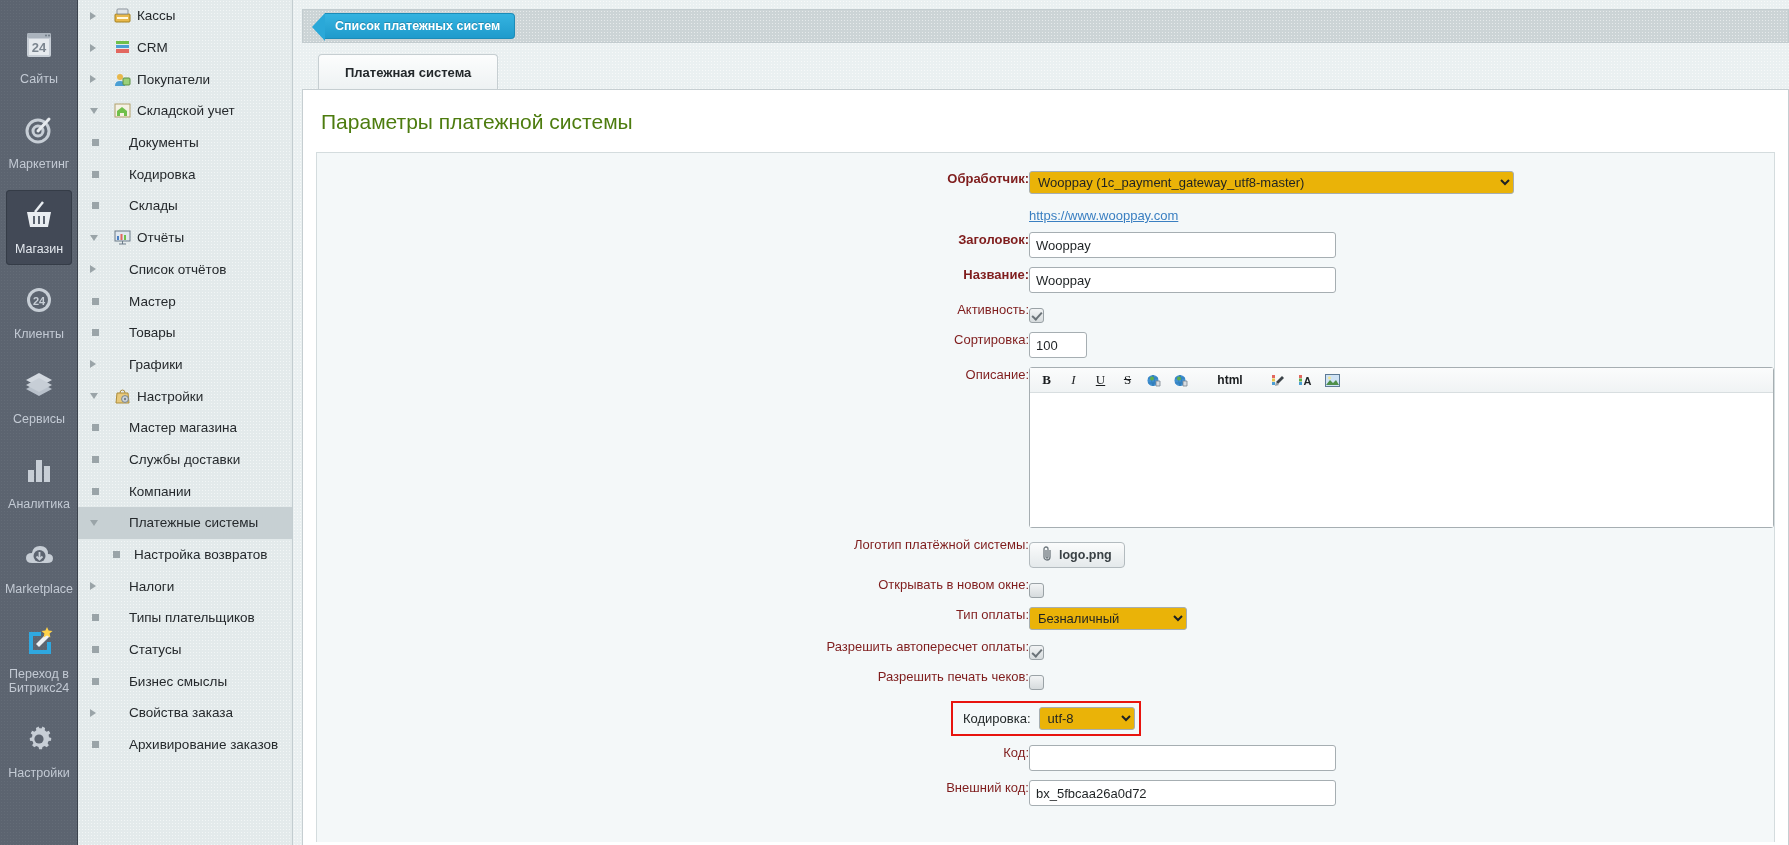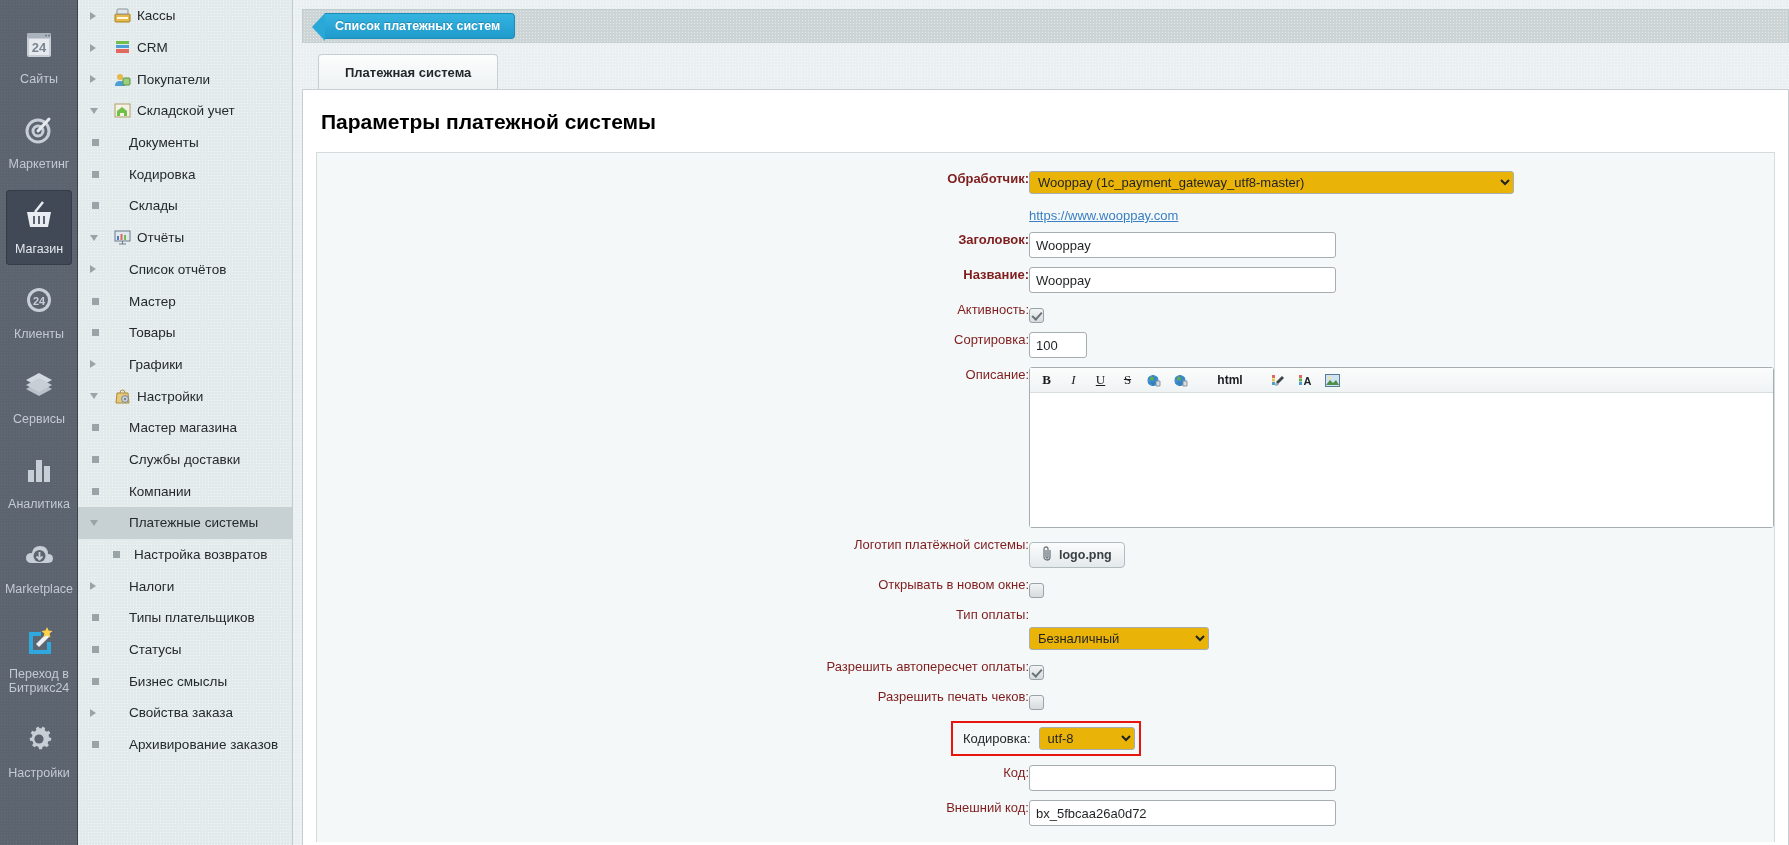--- a/index.html
+++ b/index.html
@@ -128,23 +128,23 @@
   }
   .content-panel {
     margin-left: 9px;
     background: #ffffff;
     border: 1px solid #c6ced1;
     border-top: 1px solid #c6ced1;
     height: 760px;
     margin-right: 0px;
   }
   .panel-title {
-    font-size: 21px; color: #000000;
+    font-size: 21px; color: #4d7c0f;
     padding: 20px 0 18px 18px;
-    font-weight: bold;
+    font-weight: normal;
   }
   .form-box {
     margin: 0 13px 0 13px;
     background: #f4f8f9;
     border: 1px solid #d4dcde;
     border-bottom: none;
     padding: 18px 0 18px 0;
     height: 690px;
   }
   table.form { border-collapse: collapse; width: 100%; }
@@ -169,21 +169,21 @@
   }
   input.txt.small { width: 58px; }
   select.sel {
     height: 23px;
     border: 1px solid #a6aeb2; border-radius: 3px;
     background: #eab308; font-size: 13px;
     font-family: "Liberation Sans", sans-serif;
     color: #1e2224; padding: 0 4px;
   }
   select.sel.wide { width: 485px; }
-  select.sel.mid  { width: 180px; margin-top: 20px; }
+  select.sel.mid  { width: 158px; }
   select.sel.narrow { width: 96px; }
   a.link { color: #3a7fc1; font-size: 13px; text-decoration: underline; }
 
   .chk {
     width: 15px; height: 15px;
     border: 1px solid #9aa2a6;
     border-radius: 3px;
     background: linear-gradient(#f2f4f5, #d6dbdd);
     display: inline-block;
     position: relative; cursor: pointer;

